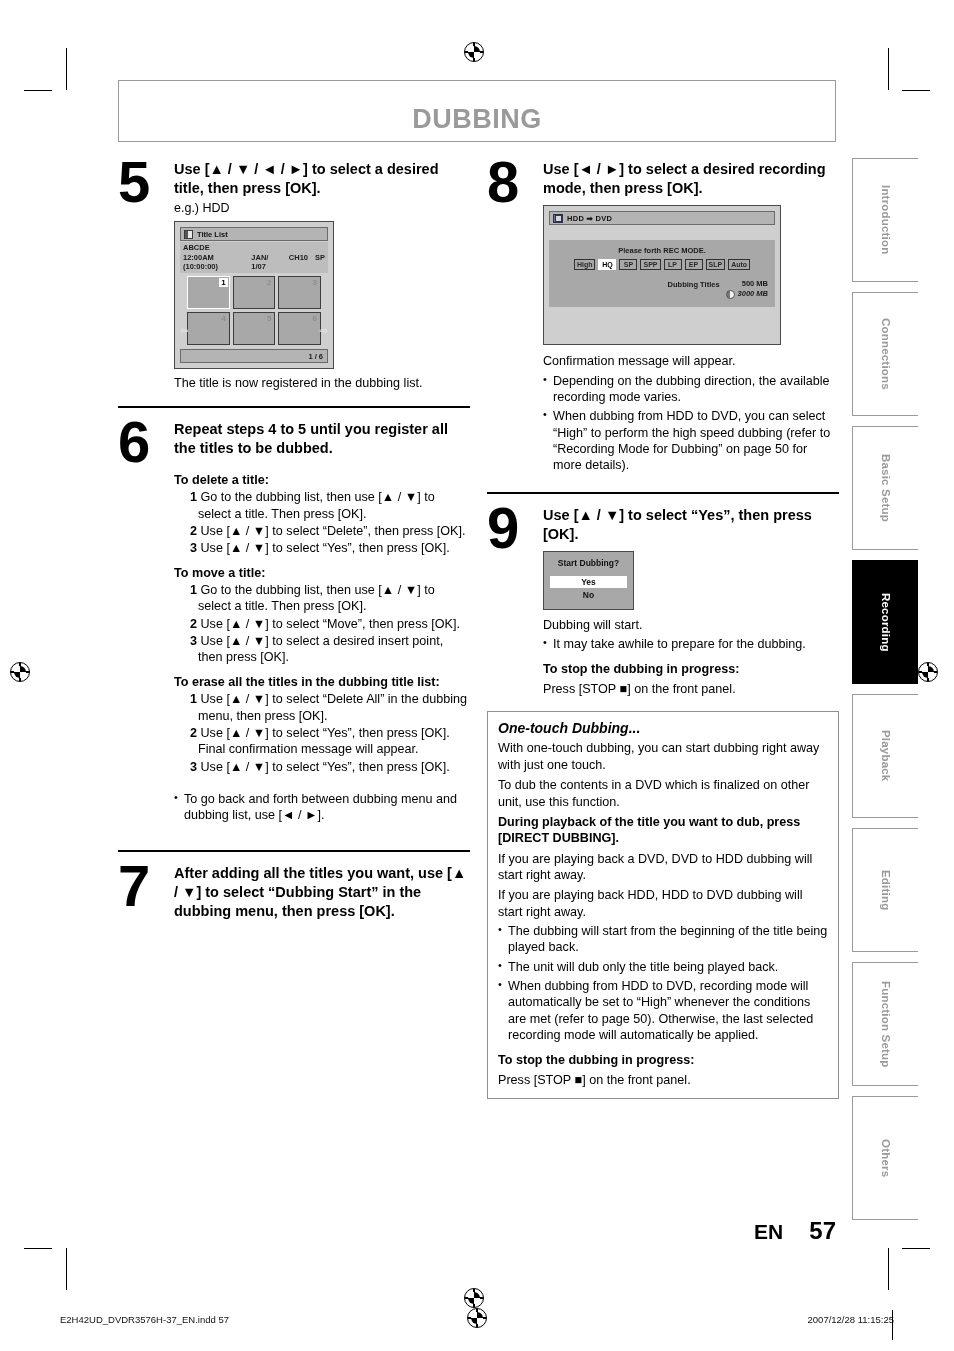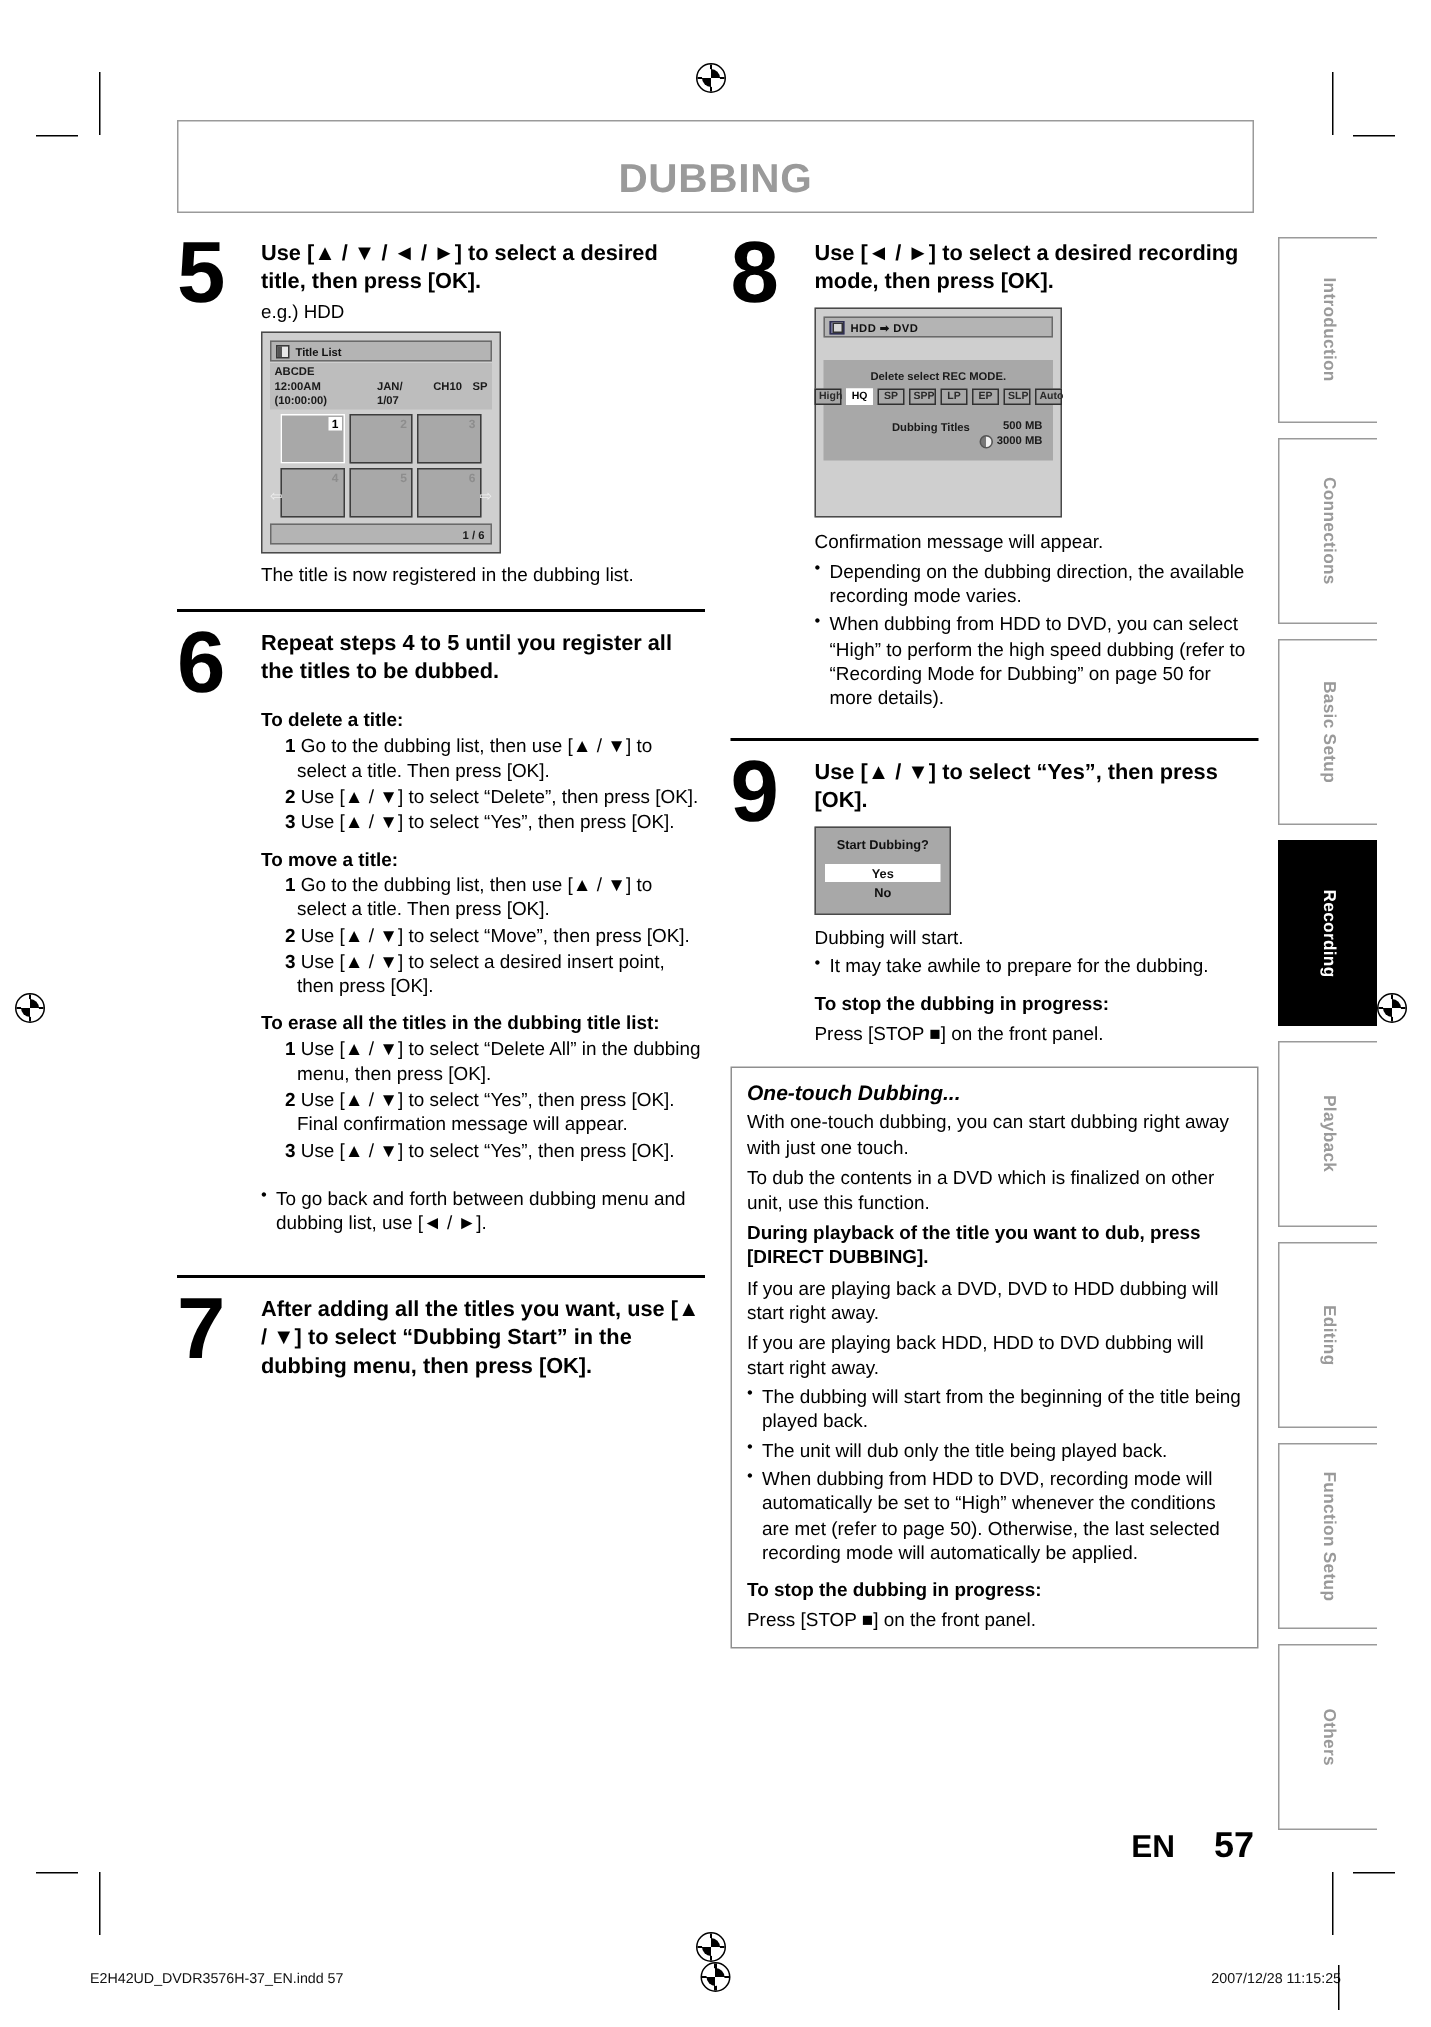--- a/index.html
+++ b/index.html
@@ -213,21 +213,21 @@
     align-items: center;
     justify-content: flex-end;
     padding-right: 4px;
   }
   .osd-footbar span { font-size: 7.5px; font-weight: bold; color: #1a1a1a; }
 
   .caption { font-size: 12.6px; margin-top: 6px; line-height: 1.3; }
 
   
   .osd-recmode {
-    width: 165px;
+    width: 238px;
     border: 1px solid #4a4a4a;
     background: #cfcfcf;
     padding: 5px;
     margin-top: 7px;
     height: 140px;
   }
   .osd-rm-bar {
     background: #b4b4b4;
     border: 1px solid #6a6a6a;
     height: 14px;
@@ -277,21 +277,21 @@
   .osd-rm-info {
     margin-top: 9px;
     display: flex;
     justify-content: flex-end;
     align-items: flex-start;
     gap: 6px;
     padding-right: 2px;
   }
   .osd-rm-info .lbl { font-size: 7.5px; font-weight: bold; color: #1a1a1a; padding-top: 1px; }
   .osd-rm-info .vals { font-size: 7.5px; font-weight: bold; color: #1a1a1a; text-align: right; line-height: 1.35; }
-  .osd-rm-row2 { display: flex; align-items: center; justify-content: flex-end; gap: 3px; }
+  .osd-rm-row2 { display: flex; align-items: center; justify-content: flex-end; gap: 3px; font-style: italic; }
   .disc-icon {
     width: 9px; height: 9px;
     border-radius: 50%;
     background: linear-gradient(to right, #777 0 50%, #f2f2f2 50% 100%);
     border: 1px solid #555;
   }
 
   
   .osd-startdub {
     width: 91px;
@@ -495,21 +495,21 @@
     <div class="step-num">8</div>
     <div class="step-body">
       <div class="step-title">Use [◄ / ►] to select a desired recording mode, then press [OK].</div>
 
       <div class="osd-recmode">
         <div class="osd-rm-bar">
           <span class="osd-rm-icon"></span>
           <span class="osd-rm-bar-label">HDD ➡ DVD</span>
         </div>
         <div class="osd-rm-panel">
-          <div class="osd-rm-prompt">Delete select REC MODE.</div>
+          <div class="osd-rm-prompt">Please forth REC MODE.</div>
           <div class="osd-rm-modes">
             <span class="osd-mode">High</span>
             <span class="osd-mode sel">HQ</span>
             <span class="osd-mode">SP</span>
             <span class="osd-mode">SPP</span>
             <span class="osd-mode">LP</span>
             <span class="osd-mode">EP</span>
             <span class="osd-mode">SLP</span>
             <span class="osd-mode">Auto</span>
           </div>

